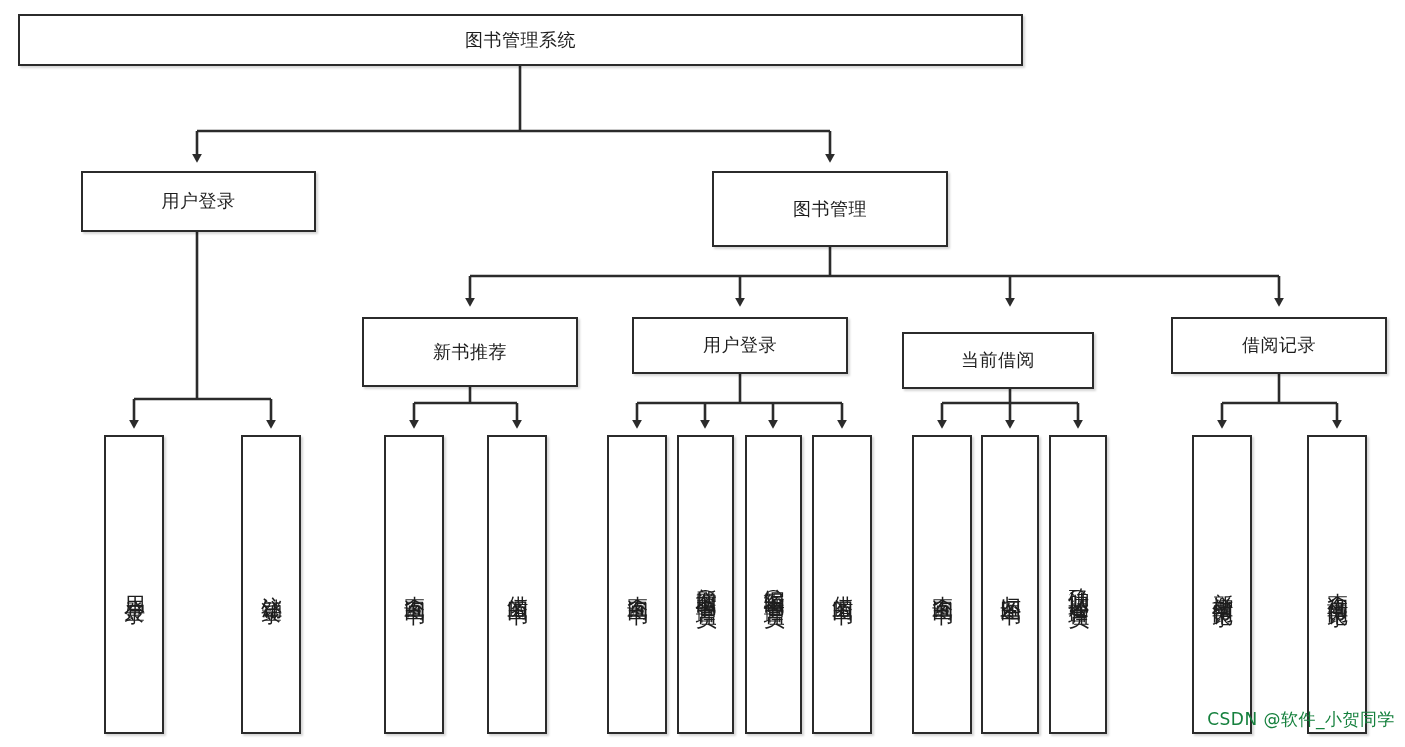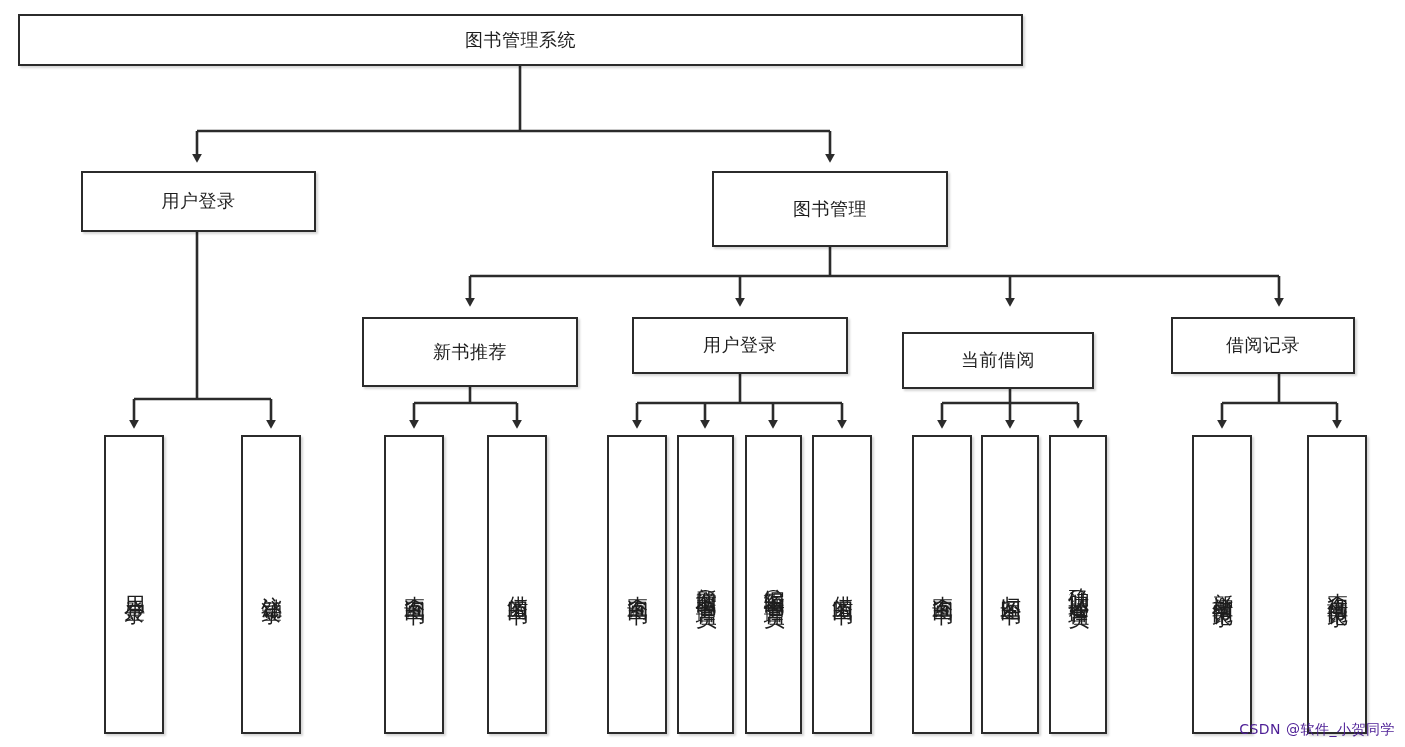--- a/index.html
+++ b/index.html
@@ -55,23 +55,23 @@
     text-orientation: upright;
     display: block;
   }
   .node .label {
     display: block;
     white-space: pre-line;
   }
   #watermark {
     position: absolute;
     right: 10px;
-    bottom: 8px;
-    font-size: 14px;
-    color: #4c1d95;
+    bottom: 16px;
+    font-size: 17px;
+    color: #15803d;
     letter-spacing: 0.5px;
     white-space: nowrap;
     user-select: none;
   }
 </style>
 </head>
 <body>
 
 <div id="canvas">
 
@@ -138,21 +138,21 @@
 
   <div class="node horiz" style="left:362px; top:317px; width:216px; height:70px;">
     <span class="label">新书推荐</span>
   </div>
   <div class="node horiz" style="left:632px; top:317px; width:216px; height:57px;">
     <span class="label">用户登录</span>
   </div>
   <div class="node horiz" style="left:902px; top:332px; width:192px; height:57px;">
     <span class="label">当前借阅</span>
   </div>
-  <div class="node horiz" style="left:1171px; top:317px; width:184px; height:57px;">
+  <div class="node horiz" style="left:1171px; top:317px; width:216px; height:57px;">
     <span class="label">借阅记录</span>
   </div>
 
   <div class="node vert" style="left:104px; top:435px; width:60px; height:299px;">
     <span class="label">用户登录</span>
   </div>
   <div class="node vert" style="left:241px; top:435px; width:60px; height:299px;">
     <span class="label">注销登录</span>
   </div>
 

